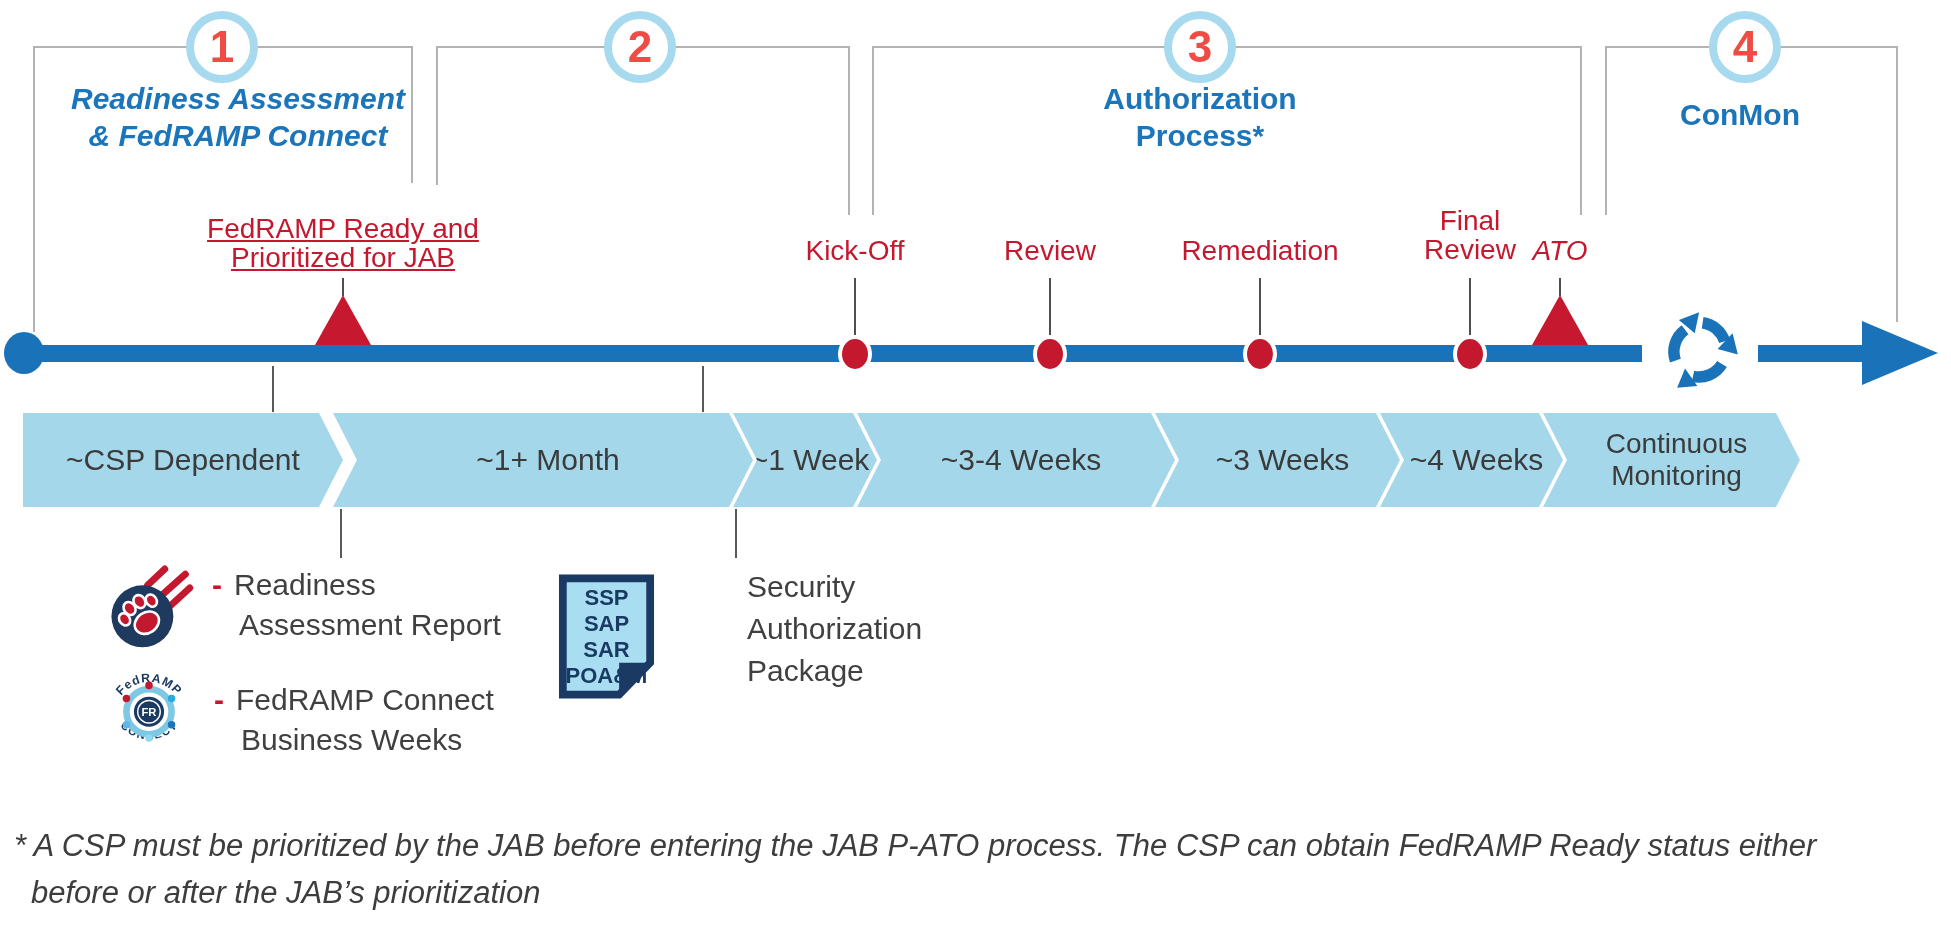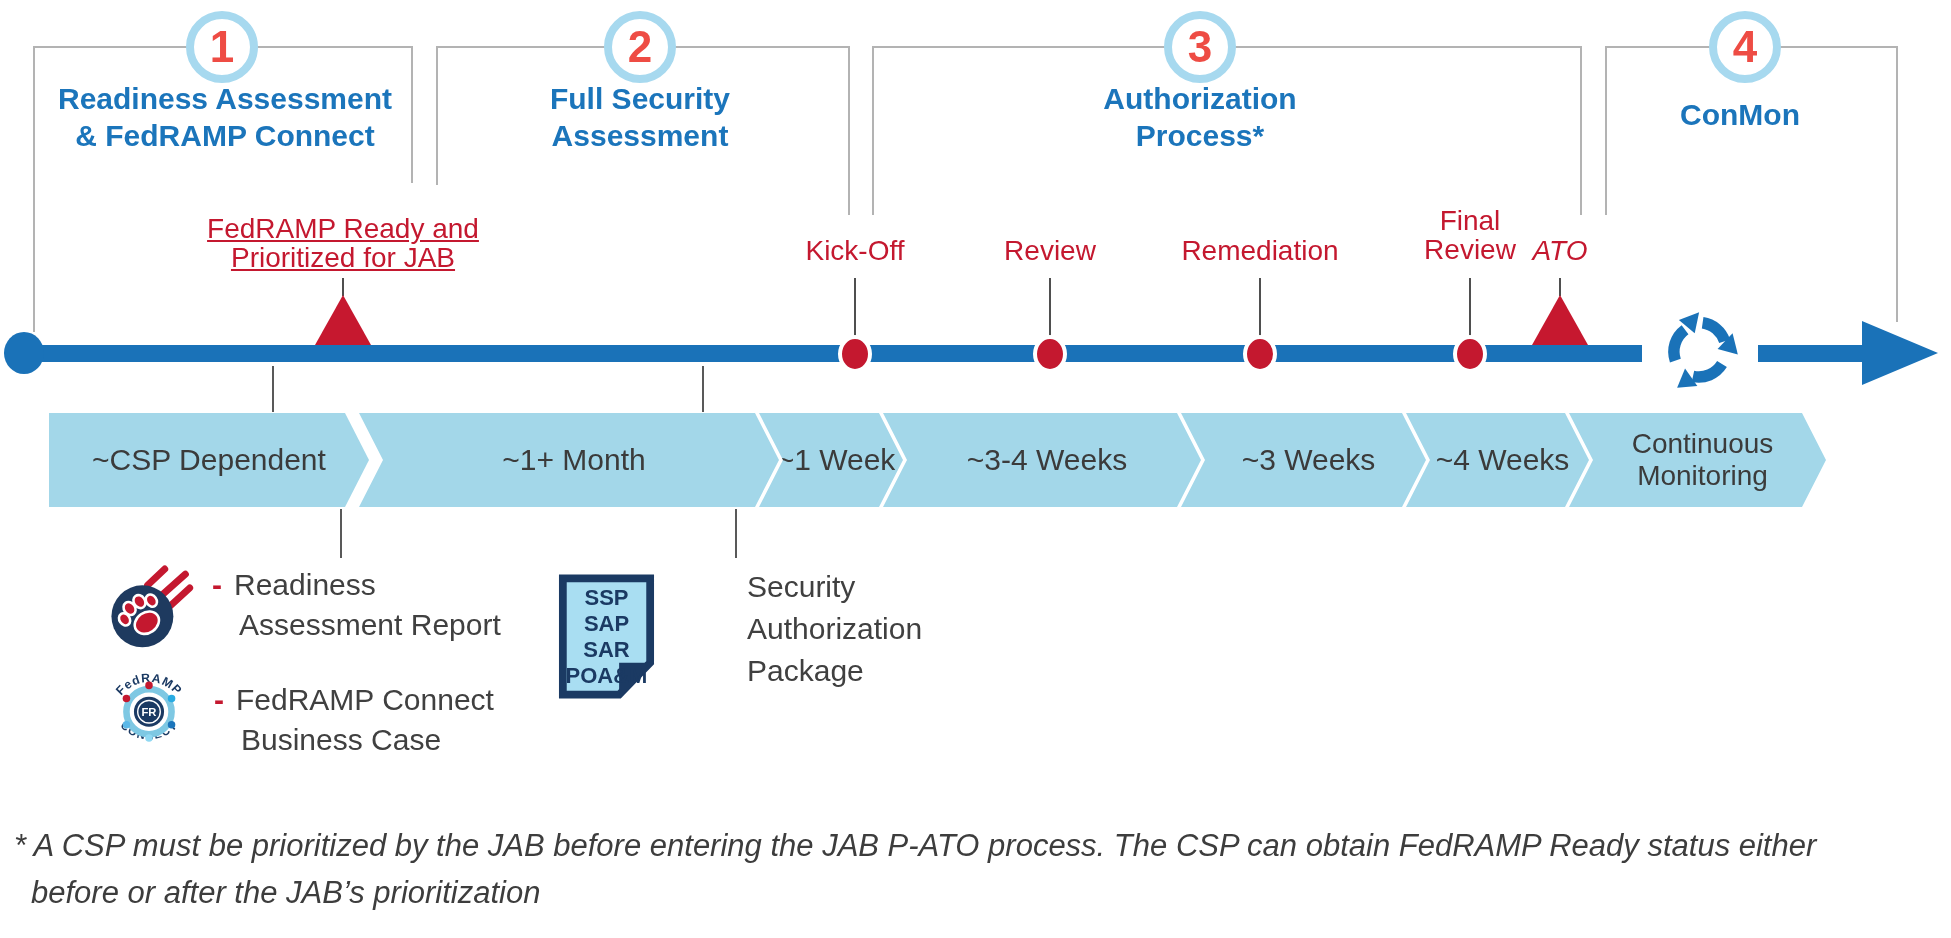--- a/index.html
+++ b/index.html
@@ -25,21 +25,21 @@
 
   
   .phase-circle{position:absolute;top:11px;width:56px;height:56px;background:#fff;
     border:8px solid #a7d9ef;border-radius:50%;display:flex;align-items:center;justify-content:center;
     font-size:44px;font-weight:bold;color:#ee4c44;z-index:4;}
   #circ1{left:186px;} #circ2{left:604px;} #circ3{left:1164px;} #circ4{left:1709px;}
 
   
   .phase-title{position:absolute;top:80px;width:420px;text-align:center;color:#1b75bb;
     font-size:30px;font-weight:bold;line-height:37px;}
-  #title1{left:15px;} #title2{left:430px;} #title3{left:990px;} #title4{left:1530px;top:96px;}
+  #title1{left:28px;font-style:italic;} #title2{left:430px;} #title3{left:990px;} #title4{left:1530px;top:96px;}
 
   
   .ms-label{position:absolute;width:440px;text-align:center;color:#c4182f;font-size:28px;line-height:29px;}
   #ms-ready{left:123px;top:214px;text-decoration:underline;}
   #ms-kickoff{left:705px;top:236px;width:300px;}
   #ms-review{left:900px;top:236px;width:300px;}
   #ms-remediation{left:1110px;top:236px;width:300px;}
   #ms-final{left:1320px;top:206px;width:300px;}
   #ms-ato{left:1410px;top:236px;width:300px;font-style:italic;}
 
@@ -68,21 +68,21 @@
   .ms-dot{position:absolute;top:335px;width:26px;height:30px;border-radius:50%;background:#c4182f;
     border:4px solid #fff;z-index:3;}
   #dot-kickoff{left:838px;} #dot-review{left:1033px;} #dot-remediation{left:1243px;} #dot-final{left:1453px;}
   .ms-tri{position:absolute;top:295px;width:0;height:0;z-index:3;
     border-left:28px solid transparent;border-right:28px solid transparent;border-bottom:50px solid #c6182f;}
   #tri-ready{left:315px;} #tri-ato{left:1532px;}
   #conmon-icon{position:absolute;left:1656px;top:306px;width:88px;height:88px;z-index:3;}
 
   
   .chev{position:absolute;top:413px;height:94px;background:#a3d7e9;display:flex;
-    align-items:center;justify-content:center;color:#3b3b3b;font-size:30px;text-align:center;z-index:1;margin-left:26px;}
+    align-items:center;justify-content:center;color:#3b3b3b;font-size:30px;text-align:center;z-index:1;}
   .chev-first{clip-path:polygon(0 0,calc(100% - 24px) 0,100% 50%,calc(100% - 24px) 100%,0 100%);}
   .chev-mid{clip-path:polygon(0 0,calc(100% - 24px) 0,100% 50%,calc(100% - 24px) 100%,0 100%,24px 50%);
     padding-left:10px;}
   #chev1{left:23px;width:320px;}
   #chev2{left:333px;width:410px;}
   #chev3{left:733px;width:134px;}
   #chev4{left:857px;width:308px;}
   #chev5{left:1155px;width:235px;}
   #chev6{left:1380px;width:173px;}
   #chev7{left:1543px;width:247px;font-size:28px;line-height:32px;}
@@ -135,24 +135,20 @@
   <div class="phase-circle" id="circ3">
       <span>3</span>
     </div>
   <div class="phase-circle" id="circ4">
       <span>4</span>
     </div>
 
   <div class="phase-title" id="title1">
     <div>Readiness Assessment</div>
     <div>&amp; FedRAMP Connect</div>
-  </div>
-  <div class="phase-title" id="title2">
-    <div>Full Security</div>
-    <div>Assessment</div>
   </div>
   <div class="phase-title" id="title3">
     <div>Authorization</div>
     <div>Process*</div>
   </div>
   <div class="phase-title" id="title4">
     <div>ConMon</div>
   </div>
 
   <div class="ms-label" id="ms-ready">
@@ -259,21 +255,21 @@
           <circle cx="26" cy="69" r="4" fill="#5bb8e8"></circle>
           <circle cx="26" cy="41" r="4" fill="#c4182f"></circle>
         </g>
         <circle cx="50" cy="55" r="16" fill="#1b3a63"></circle>
         <circle cx="50" cy="55" r="12" fill="none" stroke="#ffffff" stroke-width="1.5"></circle>
         <text x="50" y="60" font-size="12" font-weight="bold" fill="#ffffff" text-anchor="middle">FR</text>
       </svg>
     </div>
     <div class="deliv-text">
       <div><span class="dash">-</span><span>FedRAMP Connect</span></div>
-      <div class="l2">Business Case</div>
+      <div class="l2">Business Weeks</div>
     </div>
   </div>
 
   <div id="doc-wrap">
     <svg viewBox="0 0 100 130" width="97" height="127">
       <path d="M5 5 H95 V92 L63 125 H5 Z" fill="#a9def2" stroke="#1b3a63" stroke-width="8"></path>
       <polygon points="63,92 95,92 63,125" fill="#1b3a63"></polygon>
     </svg>
     <div id="doc-text">
       <div>SSP</div>

